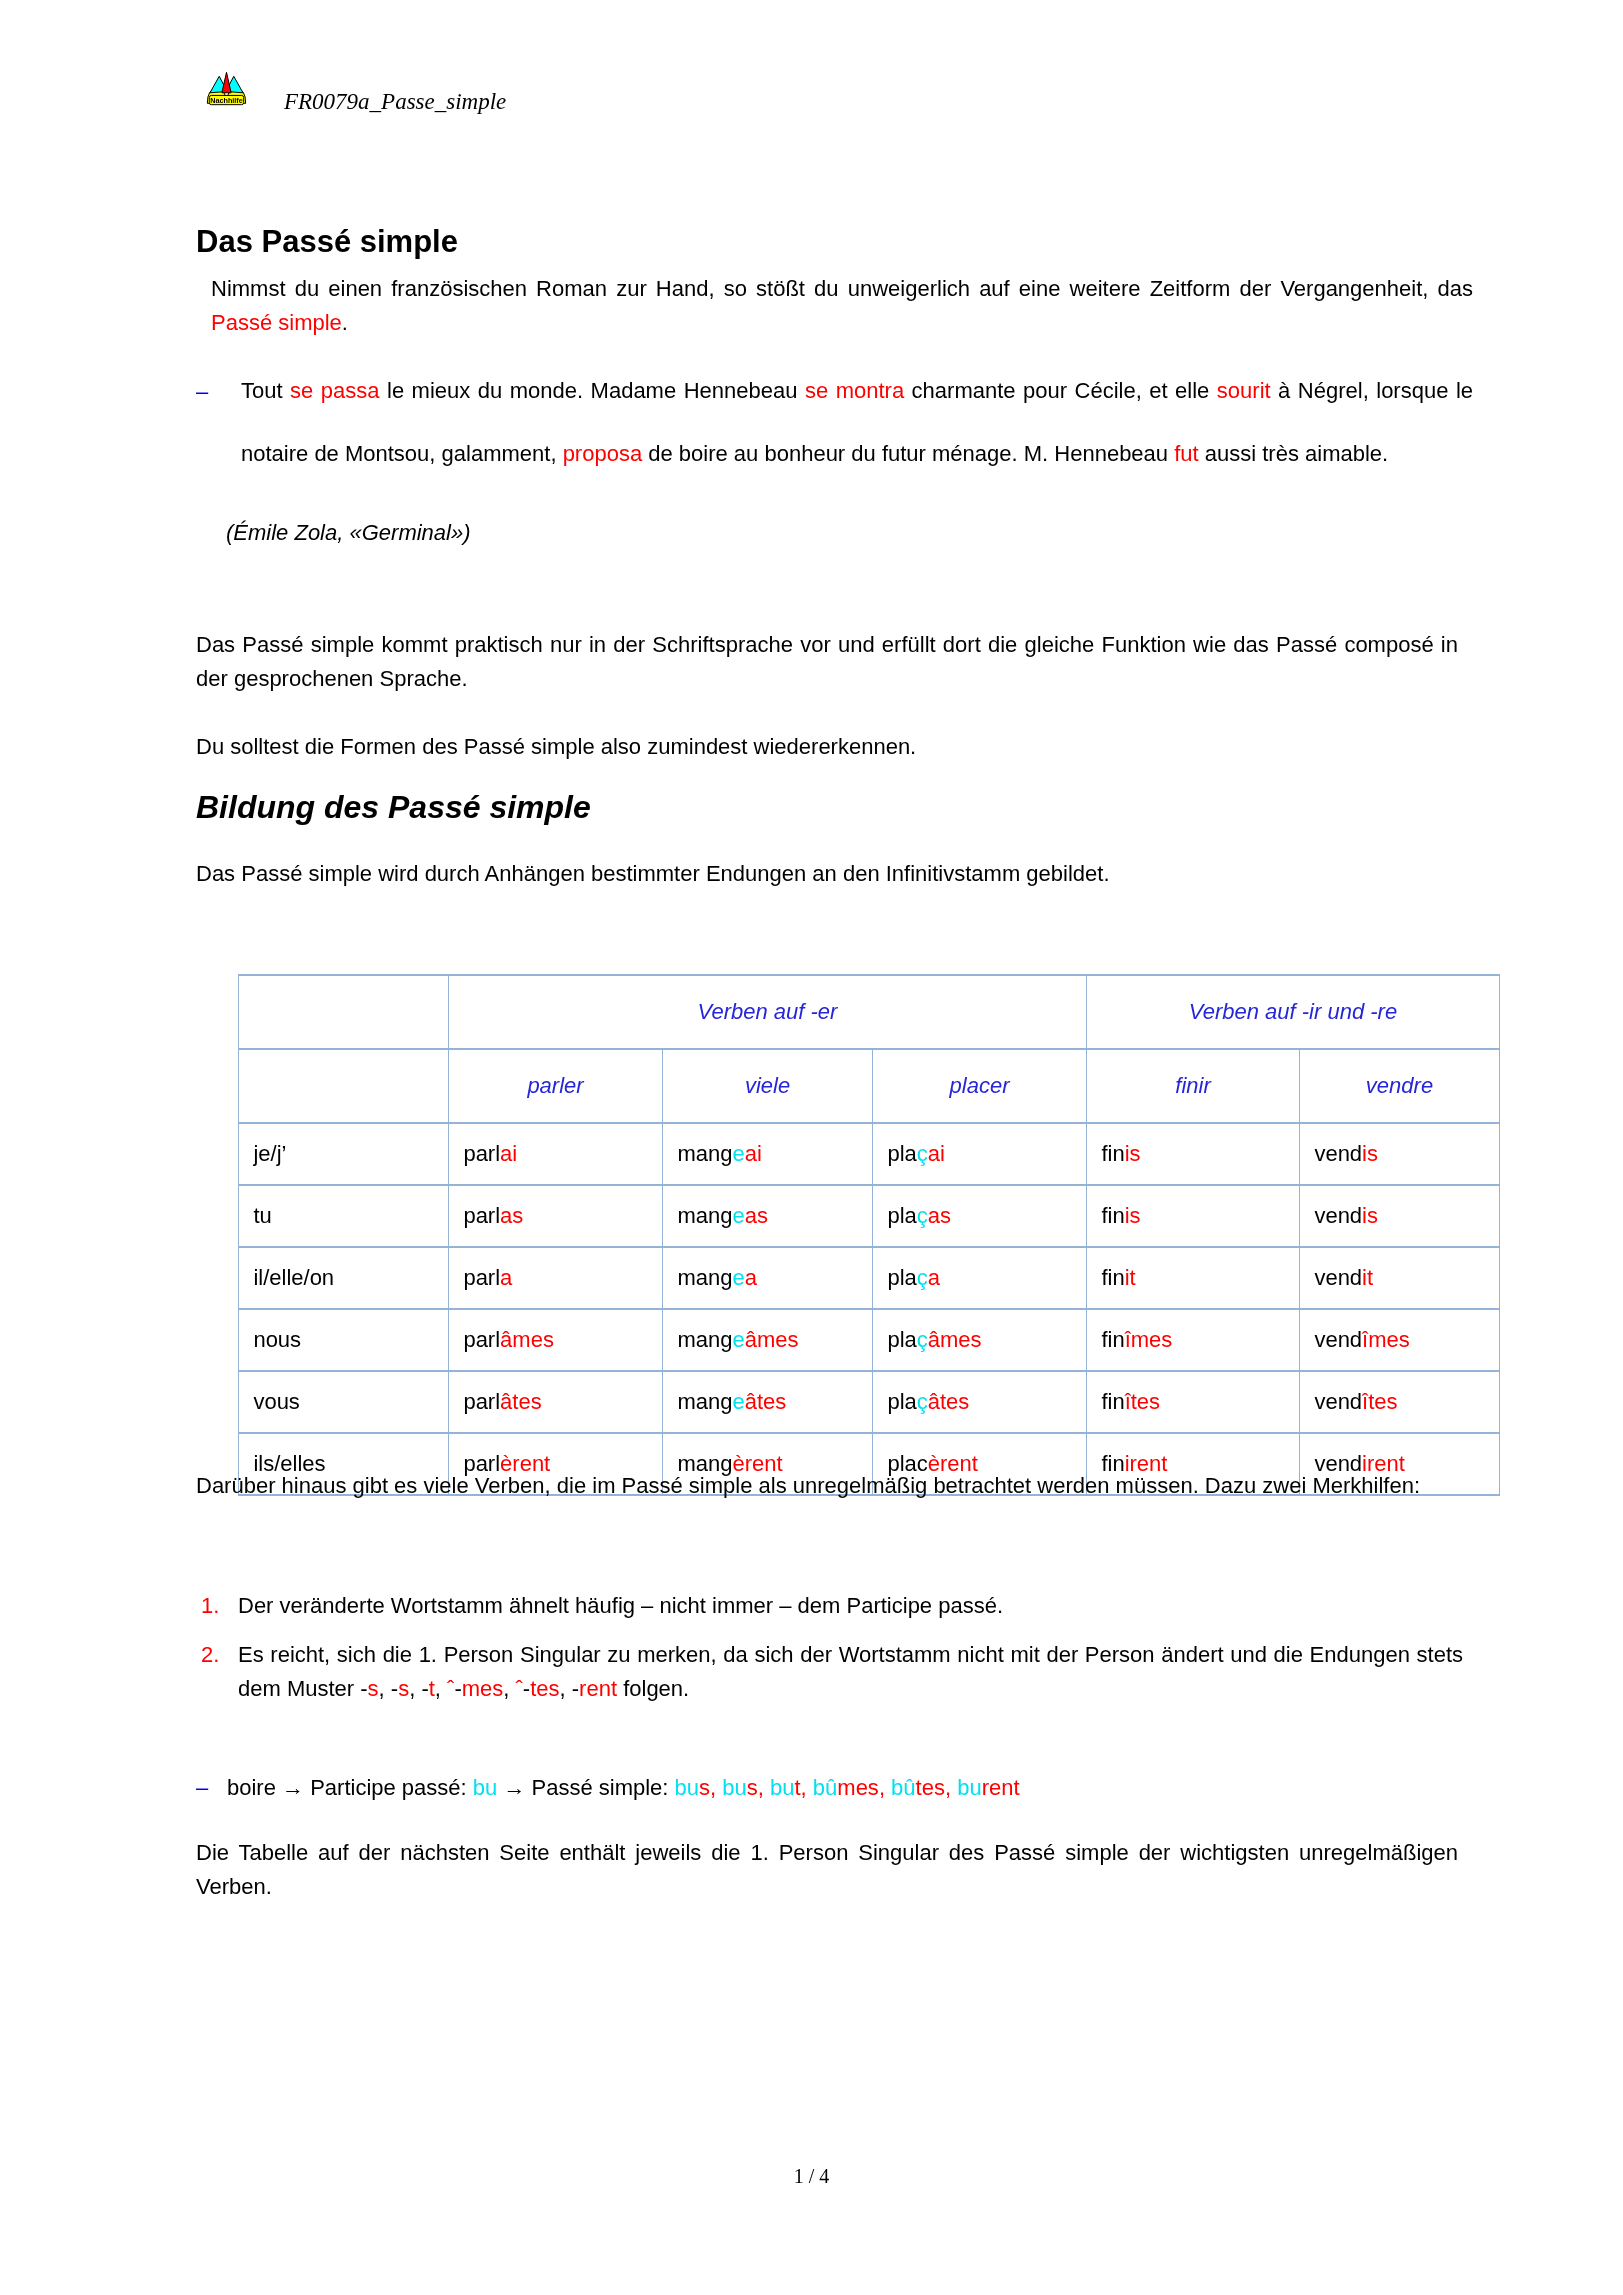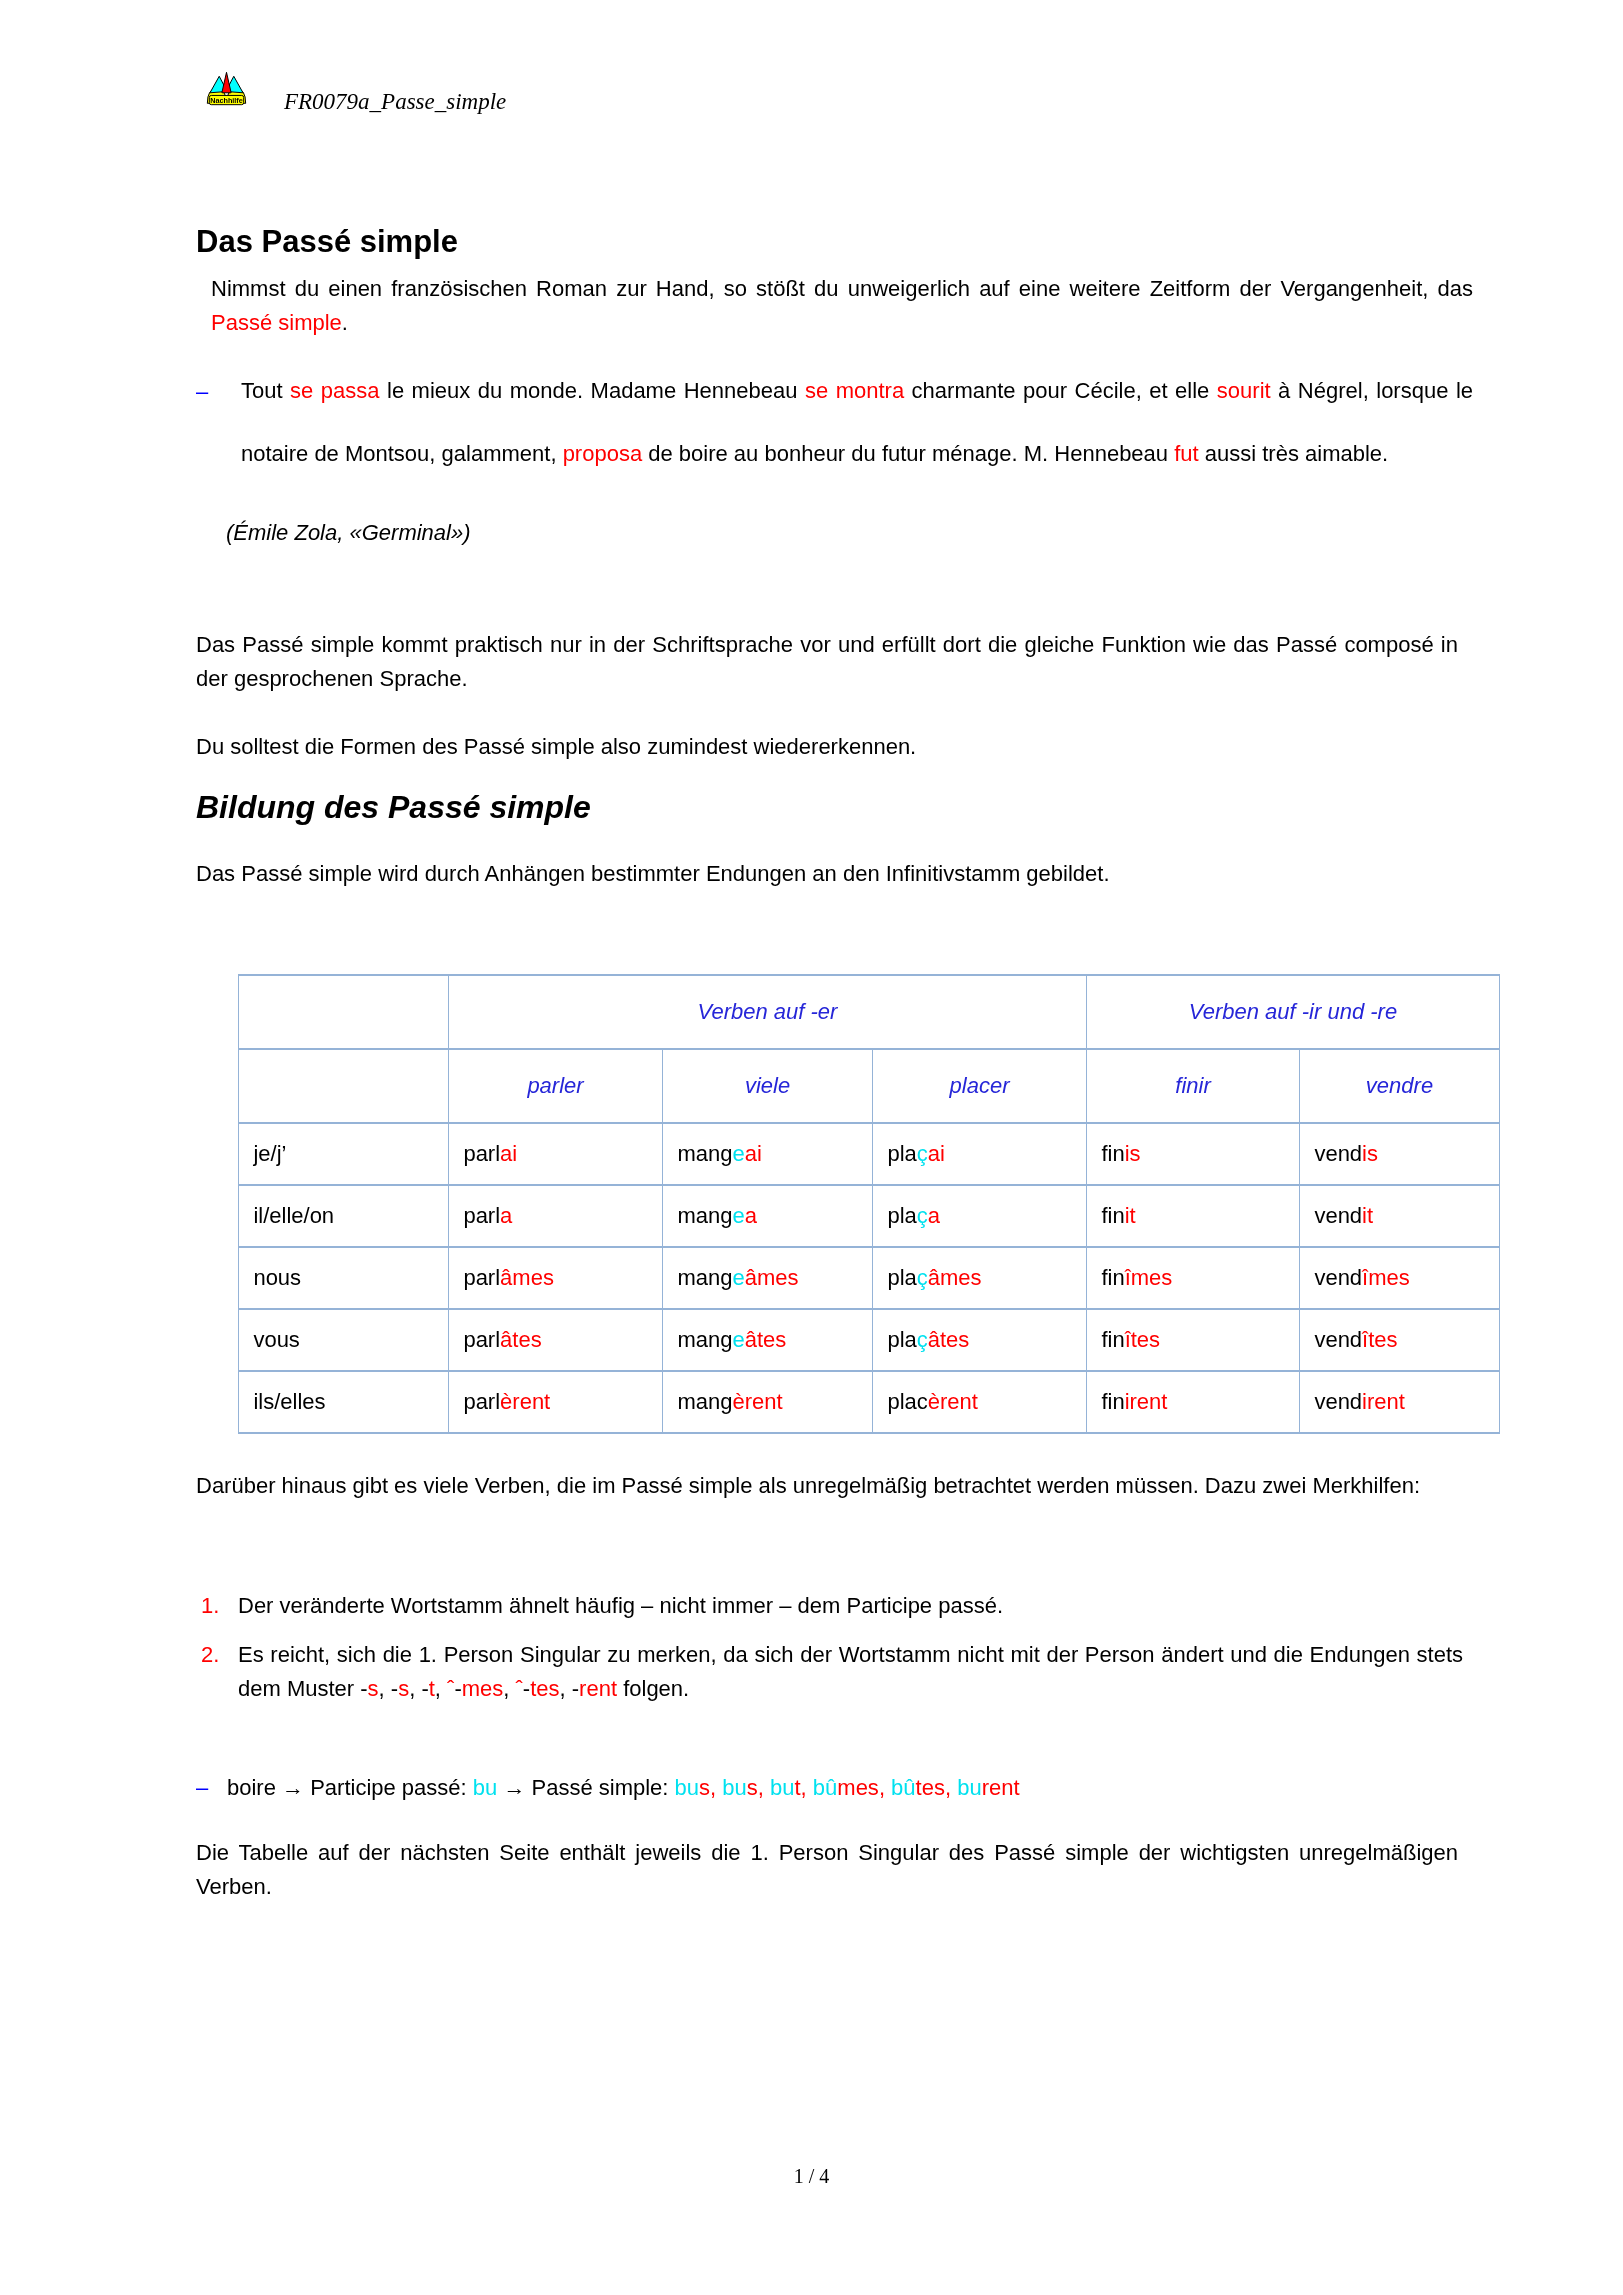--- a/index.html
+++ b/index.html
@@ -111,20 +111,28 @@
     </tr>
     <tr class="body-row">
       <td>je/j’</td>
       <td><span class="seg-k">parl</span><span class="seg-r">ai</span></td>
       <td><span class="seg-k">mang</span><span class="seg-c">e</span><span class="seg-r">ai</span></td>
       <td><span class="seg-k">pla</span><span class="seg-c">ç</span><span class="seg-r">ai</span></td>
       <td><span class="seg-k">fin</span><span class="seg-r">is</span></td>
       <td><span class="seg-k">vend</span><span class="seg-r">is</span></td>
     </tr>
     <tr class="body-row">
+      <td>tu</td>
+      <td><span class="seg-k">parl</span><span class="seg-r">as</span></td>
+      <td><span class="seg-k">mang</span><span class="seg-c">e</span><span class="seg-r">as</span></td>
+      <td><span class="seg-k">pla</span><span class="seg-c">ç</span><span class="seg-r">as</span></td>
+      <td><span class="seg-k">fin</span><span class="seg-r">is</span></td>
+      <td><span class="seg-k">vend</span><span class="seg-r">is</span></td>
+    </tr>
+    <tr class="body-row">
       <td>il/elle/on</td>
       <td><span class="seg-k">parl</span><span class="seg-r">a</span></td>
       <td><span class="seg-k">mang</span><span class="seg-c">e</span><span class="seg-r">a</span></td>
       <td><span class="seg-k">pla</span><span class="seg-c">ç</span><span class="seg-r">a</span></td>
       <td><span class="seg-k">fin</span><span class="seg-r">it</span></td>
       <td><span class="seg-k">vend</span><span class="seg-r">it</span></td>
     </tr>
     <tr class="body-row">
       <td>nous</td>
       <td><span class="seg-k">parl</span><span class="seg-r">âmes</span></td>

